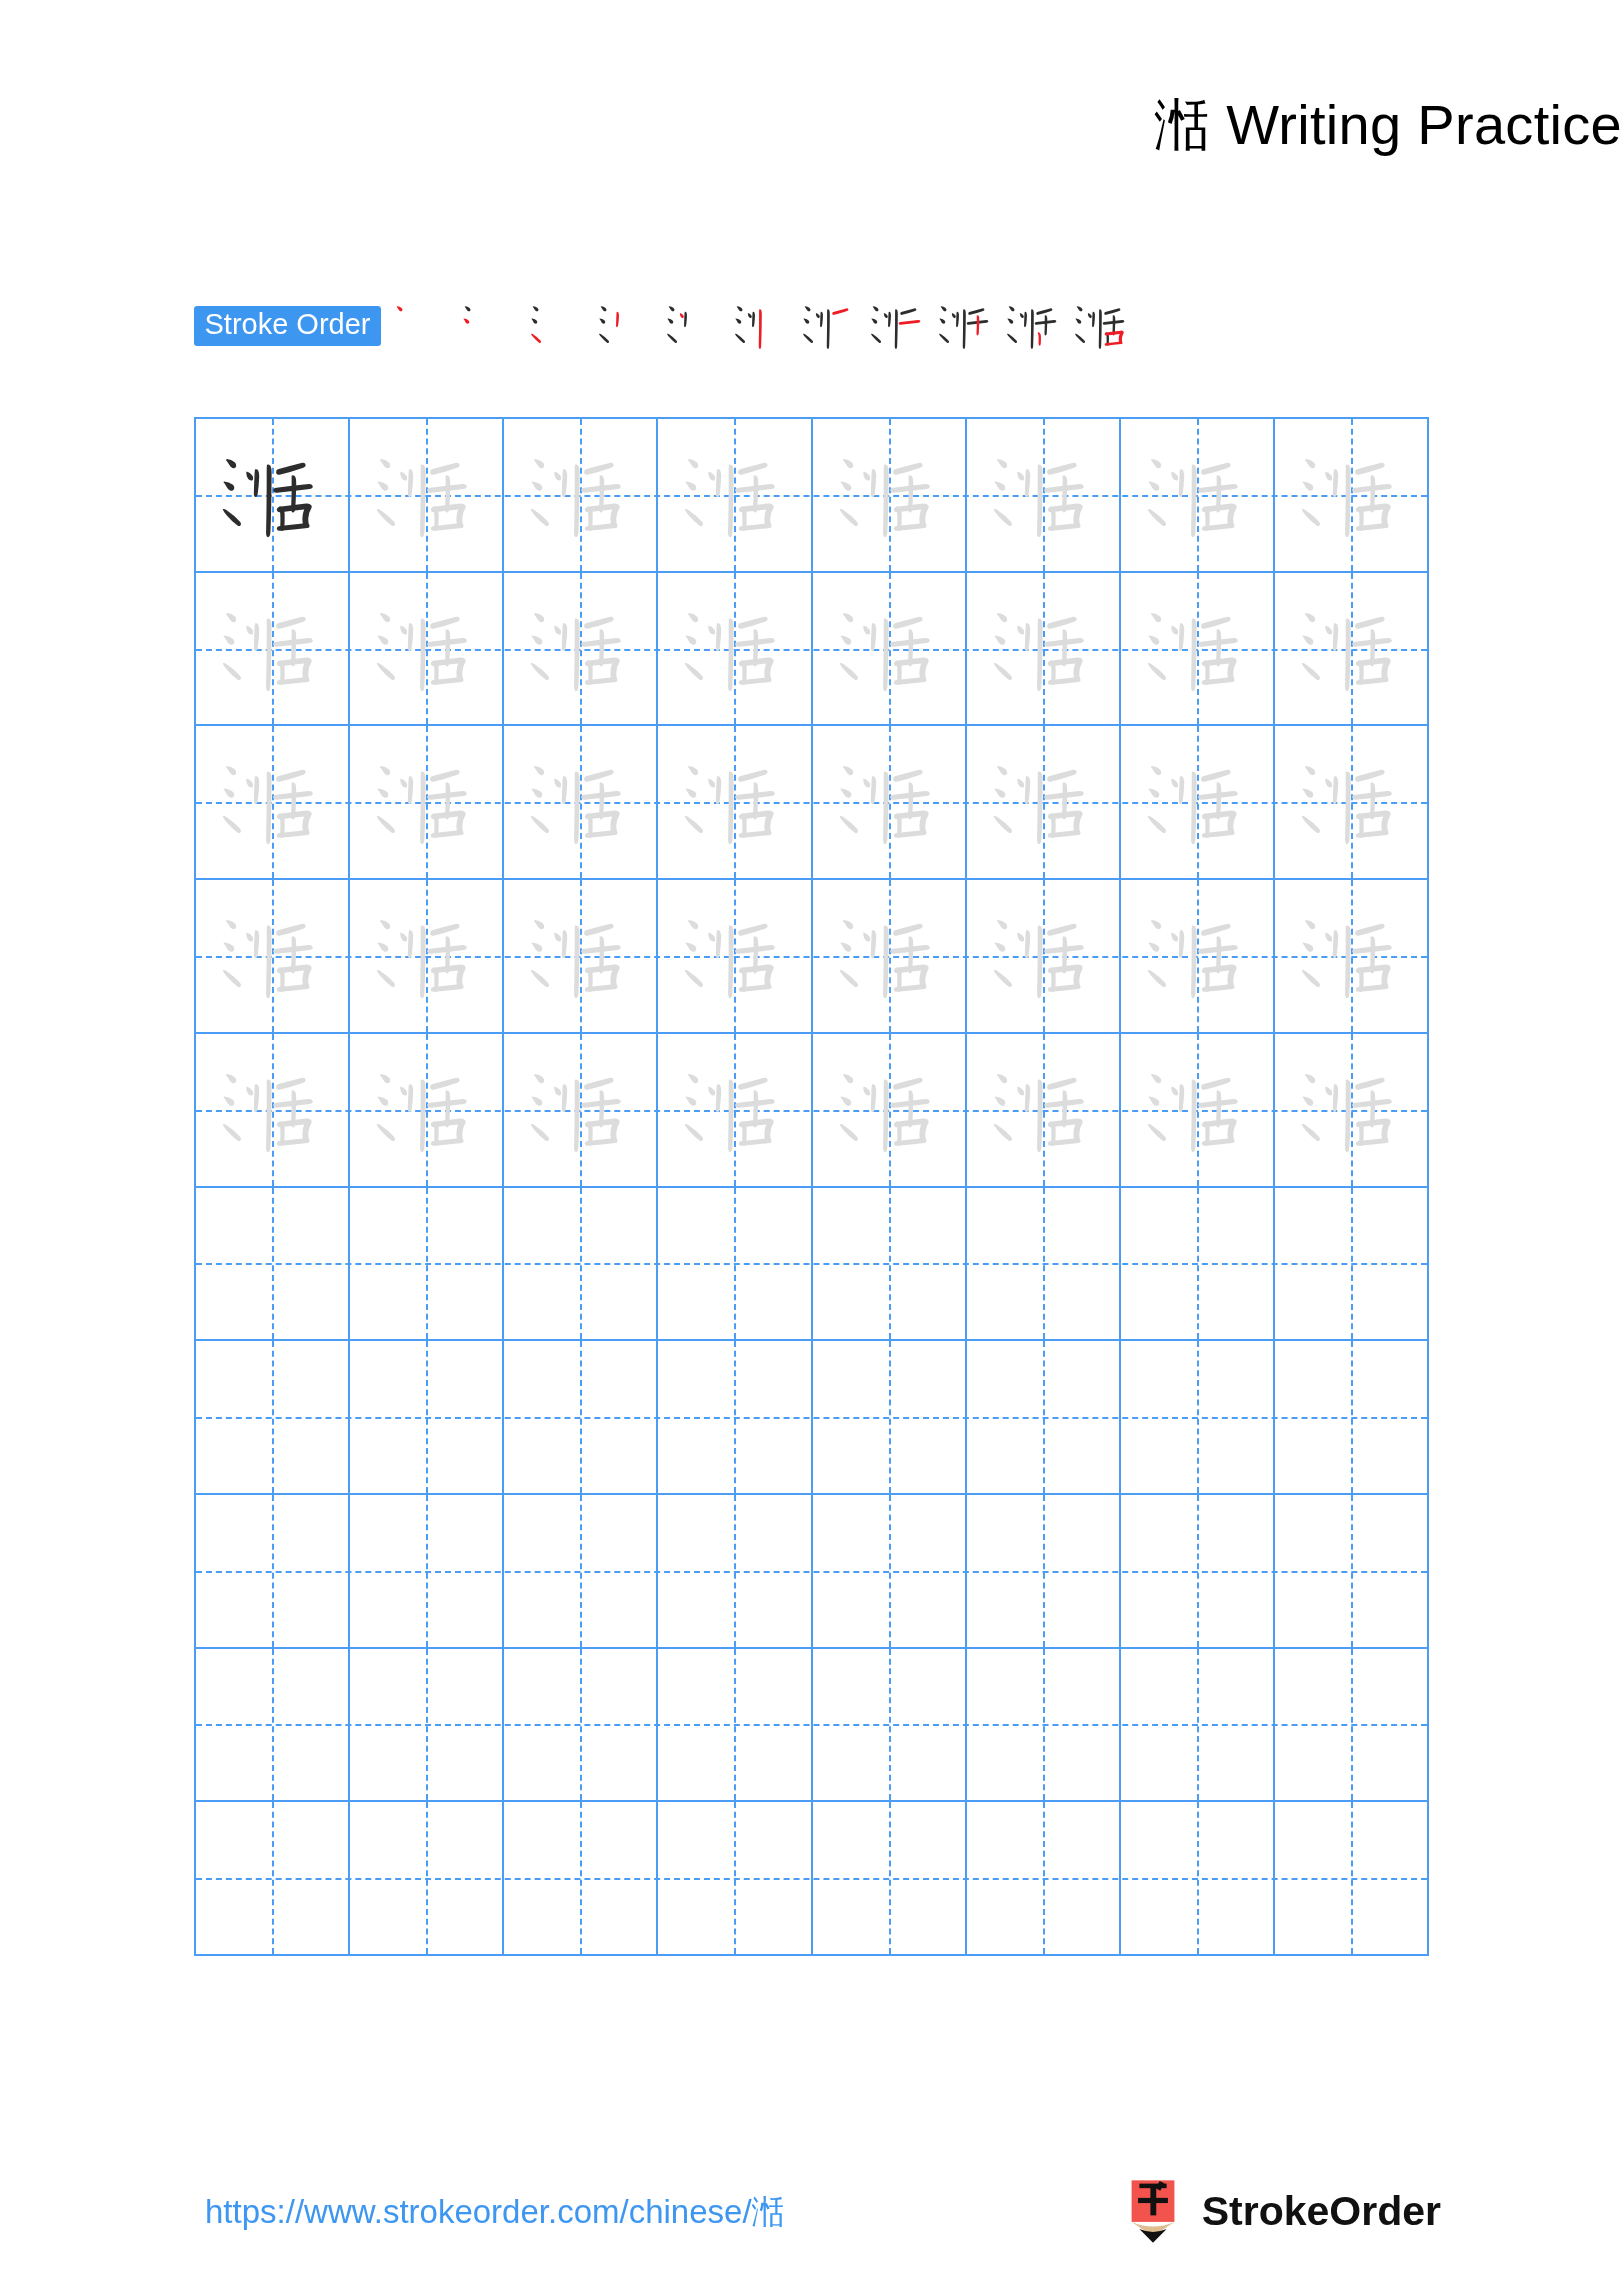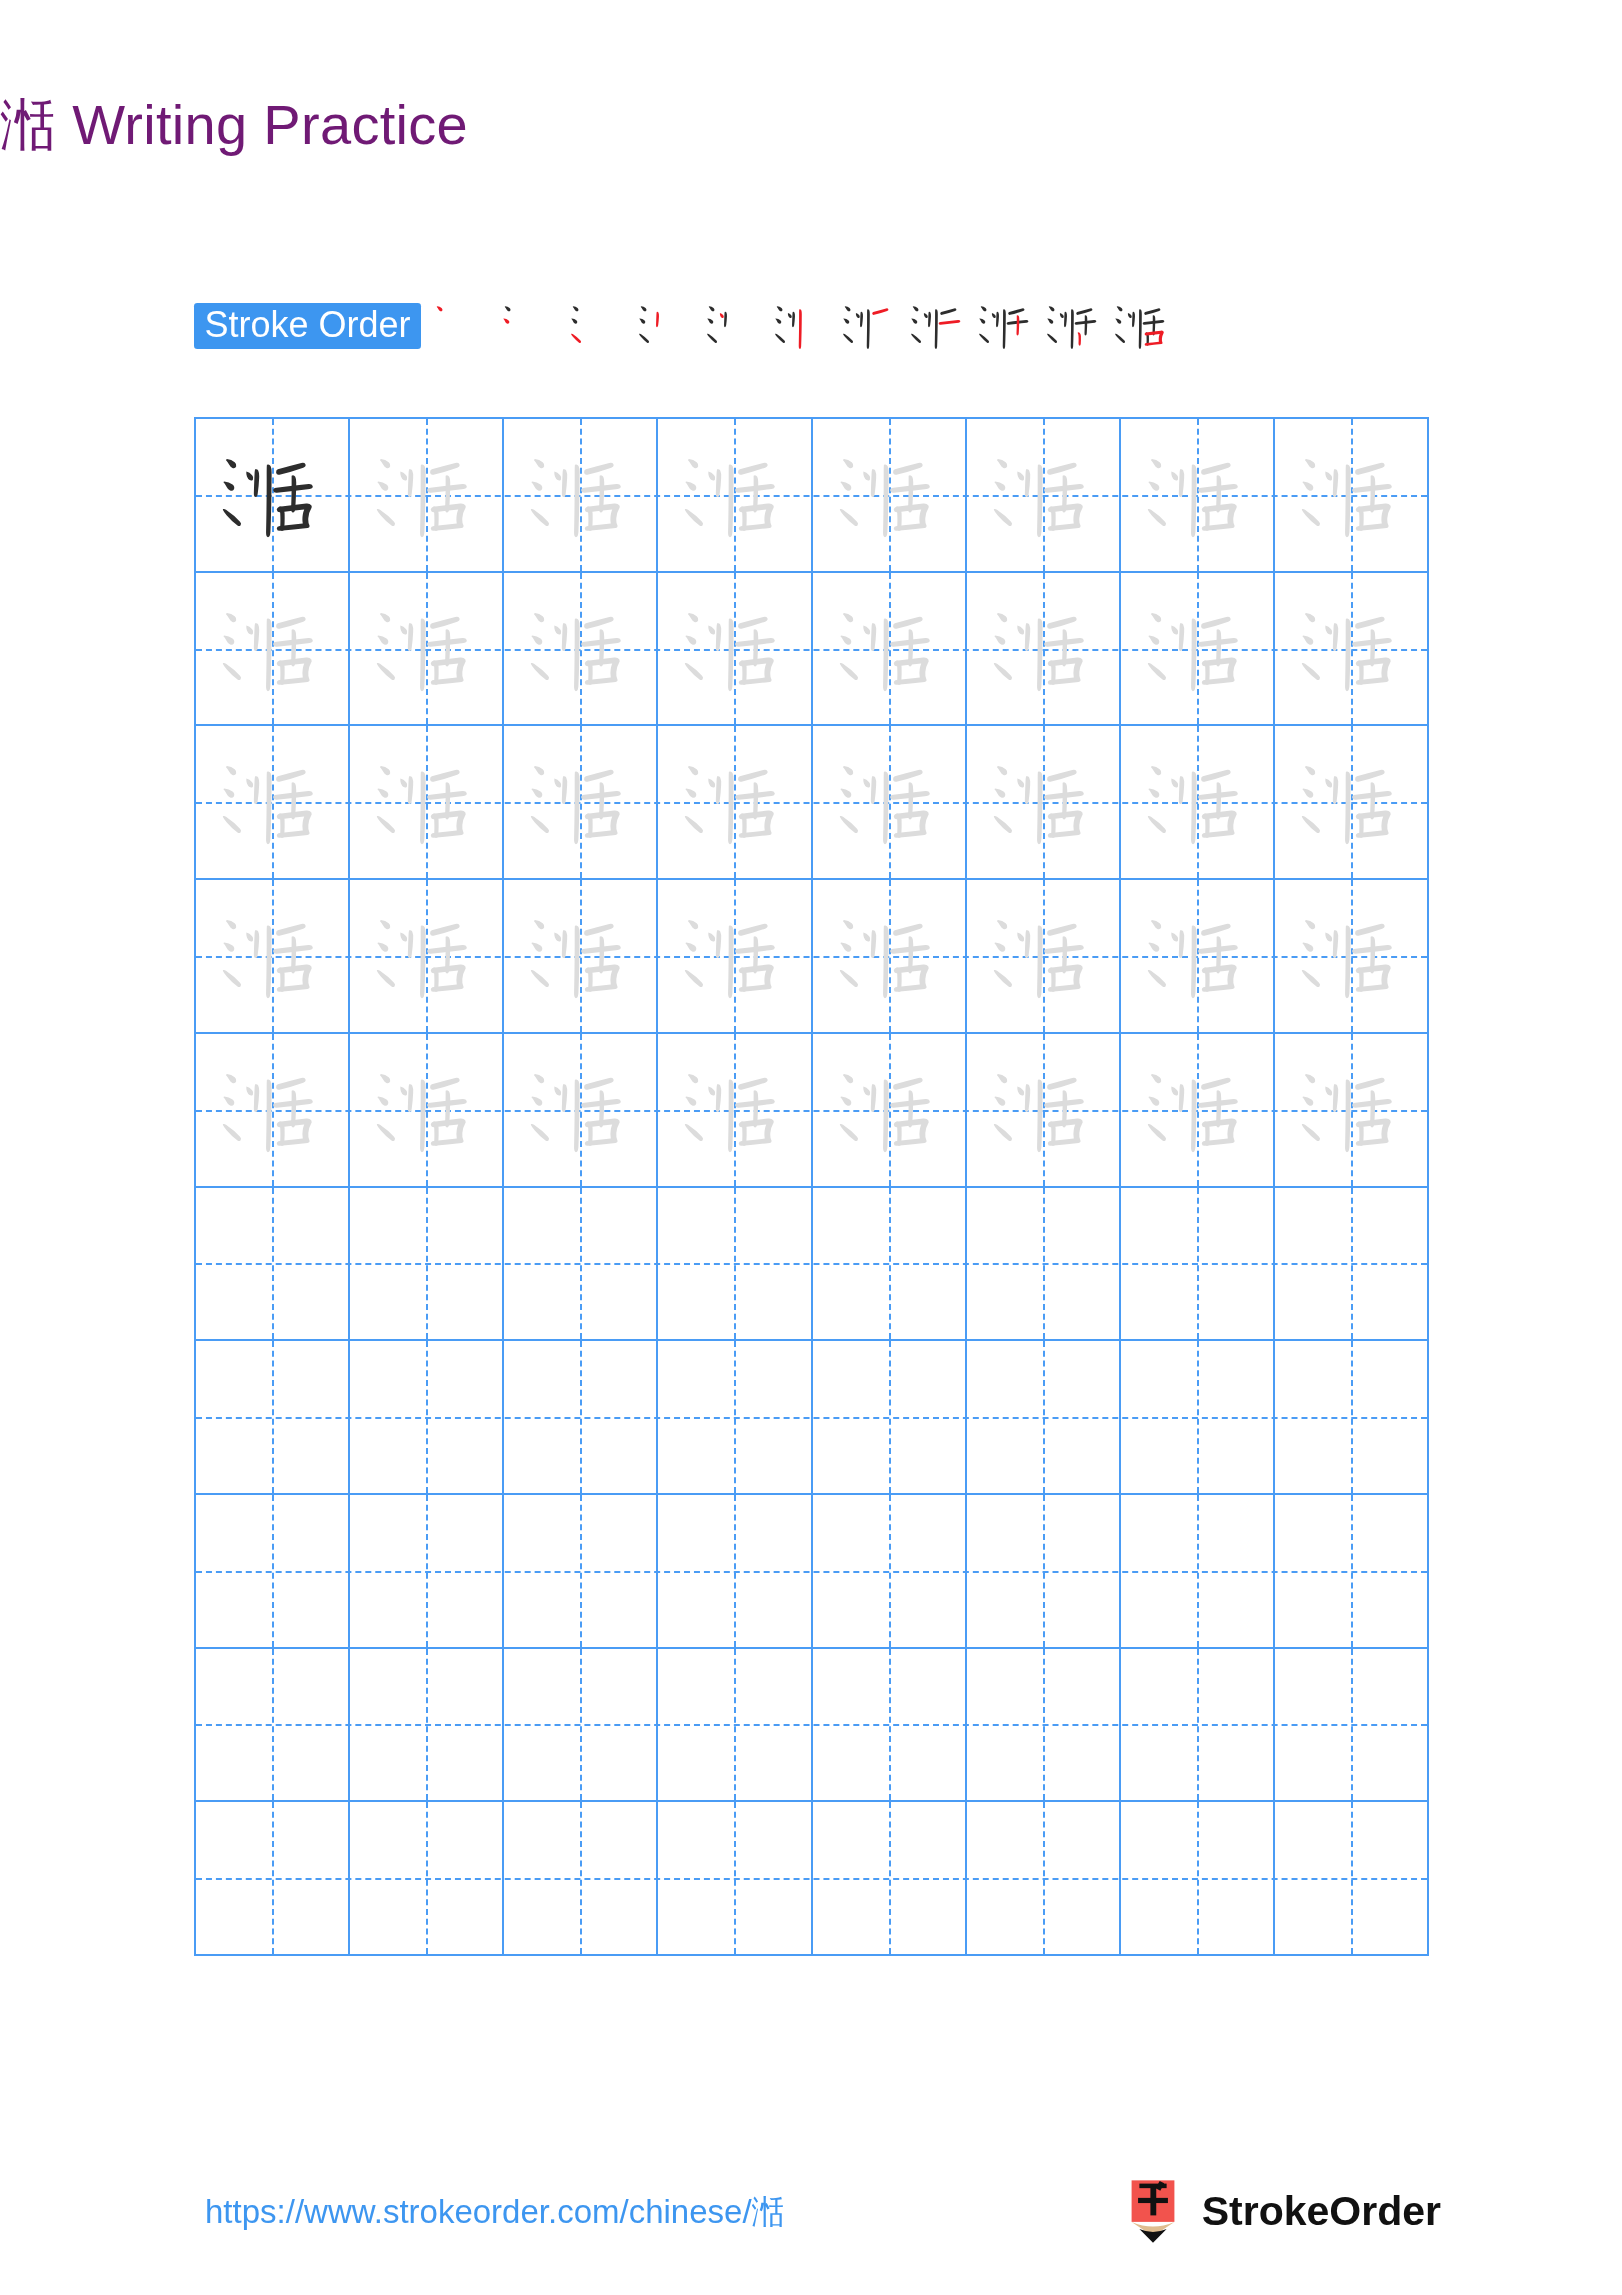--- a/index.html
+++ b/index.html
@@ -14,42 +14,42 @@
     position: relative;
     overflow: hidden;
   }
 
   
   .page-title {
     position: absolute;
     top: 97px;
     left: 0;
     width: 1622px;
-    text-align: left;
-    color: #701a75;
+    text-align: right;
+    color: #000000;
     font-size: 56px;
     font-weight: 400;
     letter-spacing: 0.3px;
     line-height: 1;
     white-space: nowrap;
   }
 
   
   .stroke-order-row {
     position: absolute;
     top: 305px;
     left: 194px;
     display: flex;
     align-items: center;
     height: 42px;
   }
   .stroke-order-badge {
     background: #3d96f0;
     color: #ffffff;
-    font-size: 36px;
+    font-size: 29px;
     font-weight: 400;
     padding: 3.9px 10.5px 6.5px 10.5px;
     border-radius: 3.3px;
     line-height: 1;
     white-space: nowrap;
   }
   .stroke-steps {
     display: flex;
     align-items: flex-start;
     margin-left: 6.5px;

